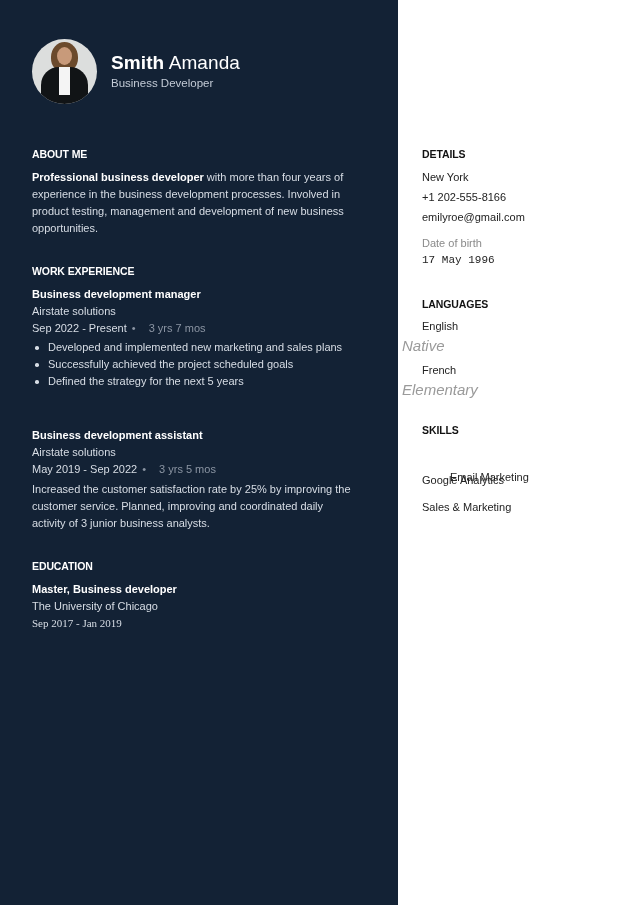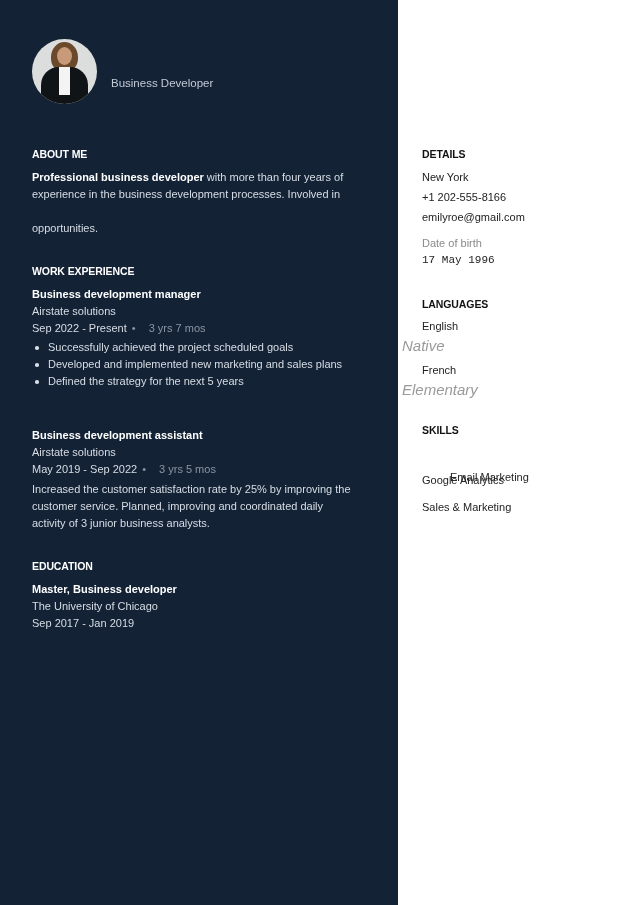--- a/index.html
+++ b/index.html
@@ -84,58 +84,62 @@
 
 <div class="left">
 
   <div class="avatar">
     <div class="hair"></div>
     <div class="face"></div>
     <div class="body"></div>
     <div class="shirt"></div>
   </div>
 
+  <div class="name">
+    <span class="last">Smith</span>
+    <span>Amanda</span>
+  </div>
   <div class="role">Business Developer</div>
 
   <div class="section-title" style="left:32px; top:148px;">ABOUT ME</div>
   <div class="text about">
     <span class="strong">Professional business developer</span><span> with more than four years of</span><br>
     <span>experience in the business development processes. Involved in</span><br>
-    <br>
+    <span>product testing, management and development of new business</span><br>
     <span>opportunities.</span>
   </div>
 
   <div class="section-title" style="left:32px; top:265px;">WORK EXPERIENCE</div>
 
   <div class="job-title" style="top:288px;">Business development manager</div>
   <div class="line" style="top:305px;">Airstate solutions</div>
   <div class="line" style="top:322px;">
     <span>Sep 2022 - Present</span><span class="dot">•</span><span class="muted">3 yrs 7 mos</span>
   </div>
   <ul class="bullets" style="top:339px;">
+    <li>Developed and implemented new marketing and sales plans</li>
     <li>Successfully achieved the project scheduled goals</li>
-    <li>Developed and implemented new marketing and sales plans</li>
     <li>Defined the strategy for the next 5 years</li>
   </ul>
 
   <div class="job-title" style="top:429px;">Business development assistant</div>
   <div class="line" style="top:446px;">Airstate solutions</div>
   <div class="line" style="top:463px;">
     <span>May 2019 - Sep 2022</span><span class="dot">•</span><span class="muted">3 yrs 5 mos</span>
   </div>
   <div class="text desc">
     <span>Increased the customer satisfaction rate by 25% by improving the</span><br>
     <span>customer service. Planned, improving and coordinated daily</span><br>
     <span>activity of 3 junior business analysts.</span>
   </div>
 
   <div class="section-title" style="left:32px; top:560px;">EDUCATION</div>
   <div class="job-title" style="top:583px;">Master, Business developer</div>
   <div class="line" style="top:600px;">The University of Chicago</div>
-  <div class="line" style="top:617px;">Sep 2017 - Jan 2019</div>
+  <div class="line" style="top:617px;font-family:Liberation Serif, serif;">Sep 2017 - Jan 2019</div>
 </div>
 
 <div class="right"></div>
 
 <div class="section-title" style="left:422px; top:148px; color:#111;">DETAILS</div>
 <div class="r-line" style="top:171px;">New York</div>
 <div class="r-line" style="top:191px;">+1 202-555-8166</div>
 <div class="r-line" style="top:211px;">emilyroe@gmail.com</div>
 <div class="r-label" style="top:237px;">Date of birth</div>
 <div class="r-line" style="top:254px;font-family:Liberation Mono, monospace;">17 May 1996</div>

